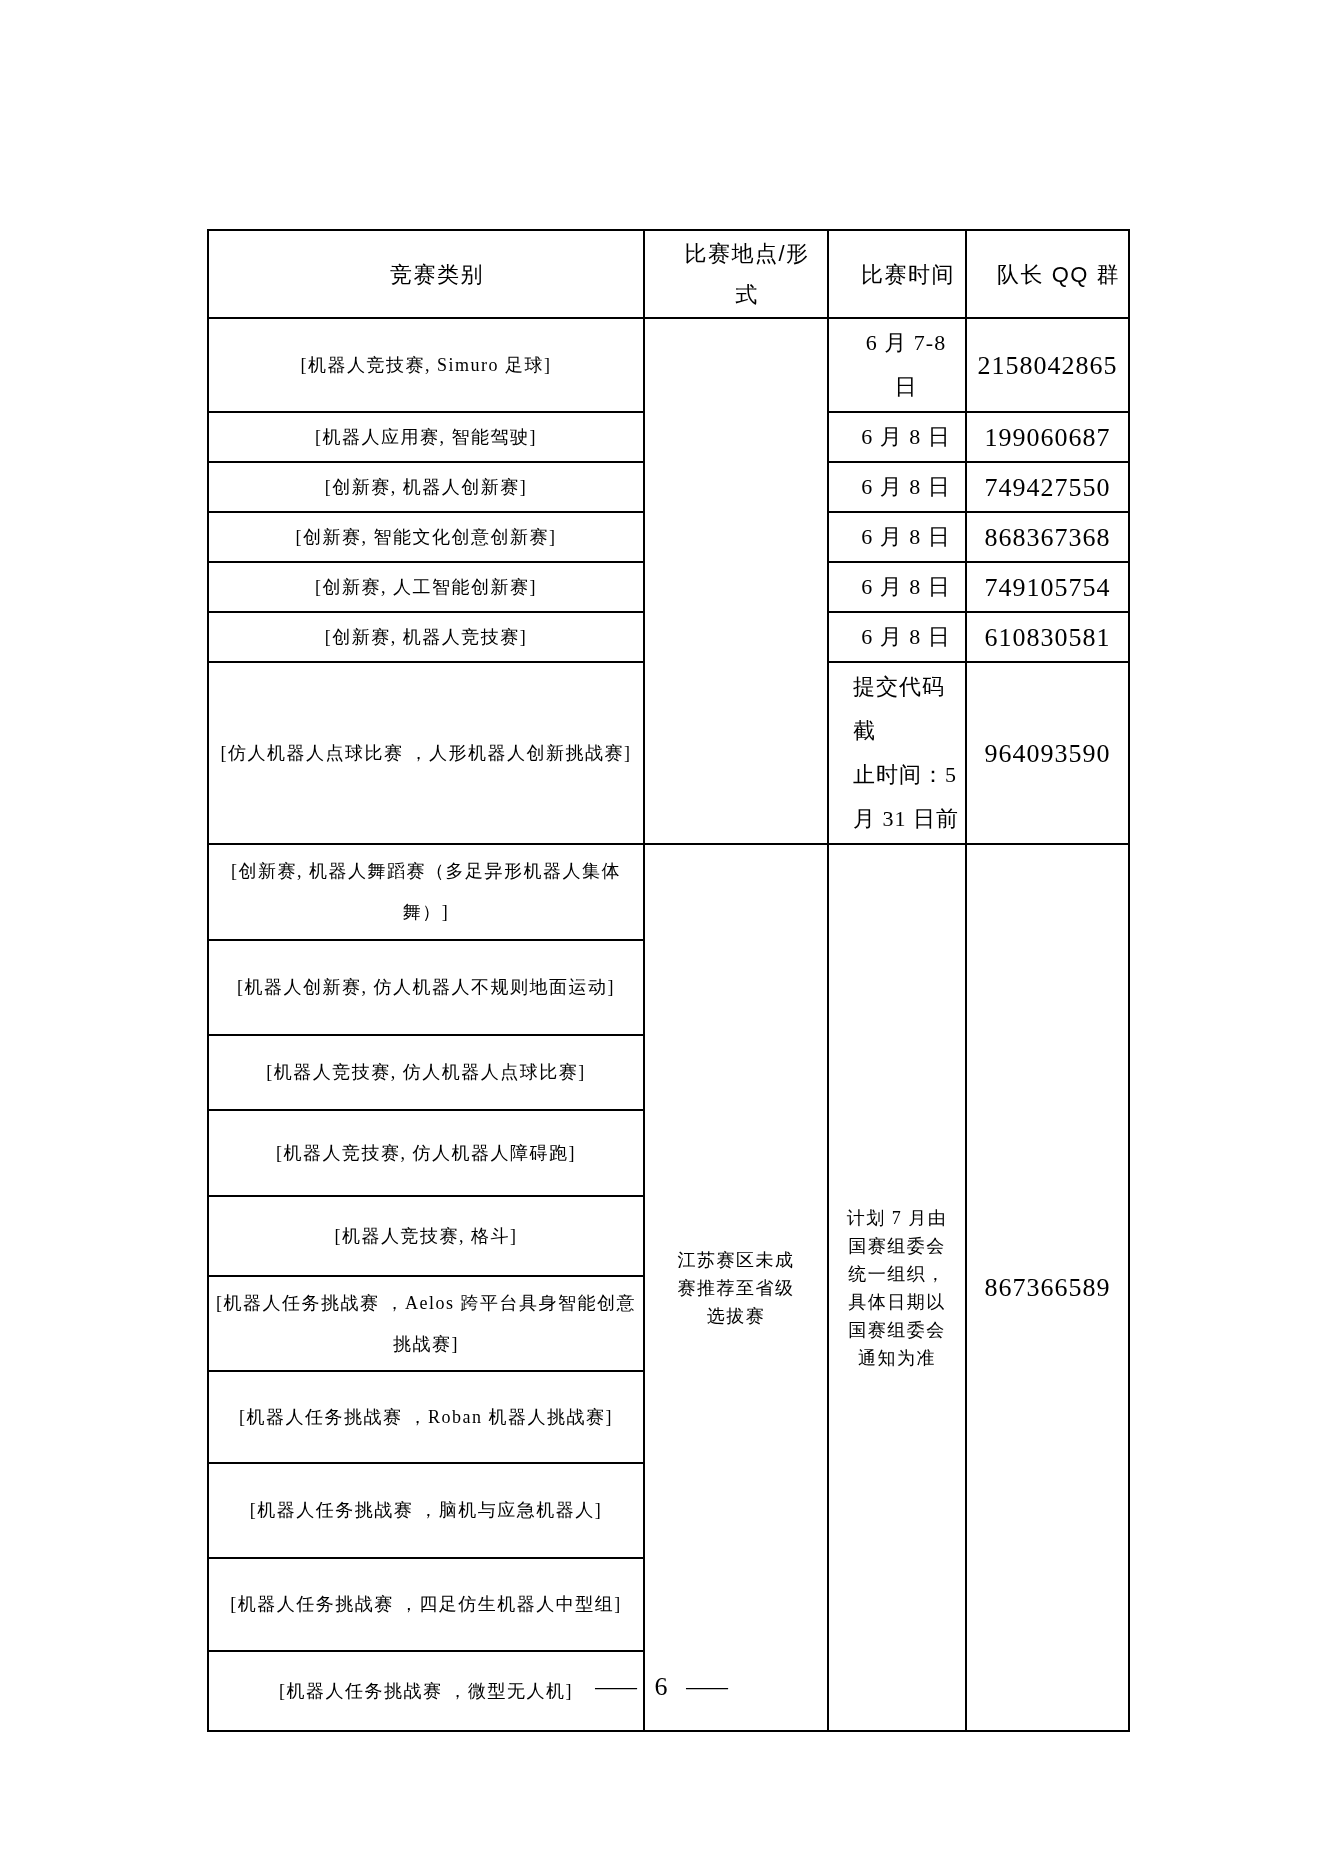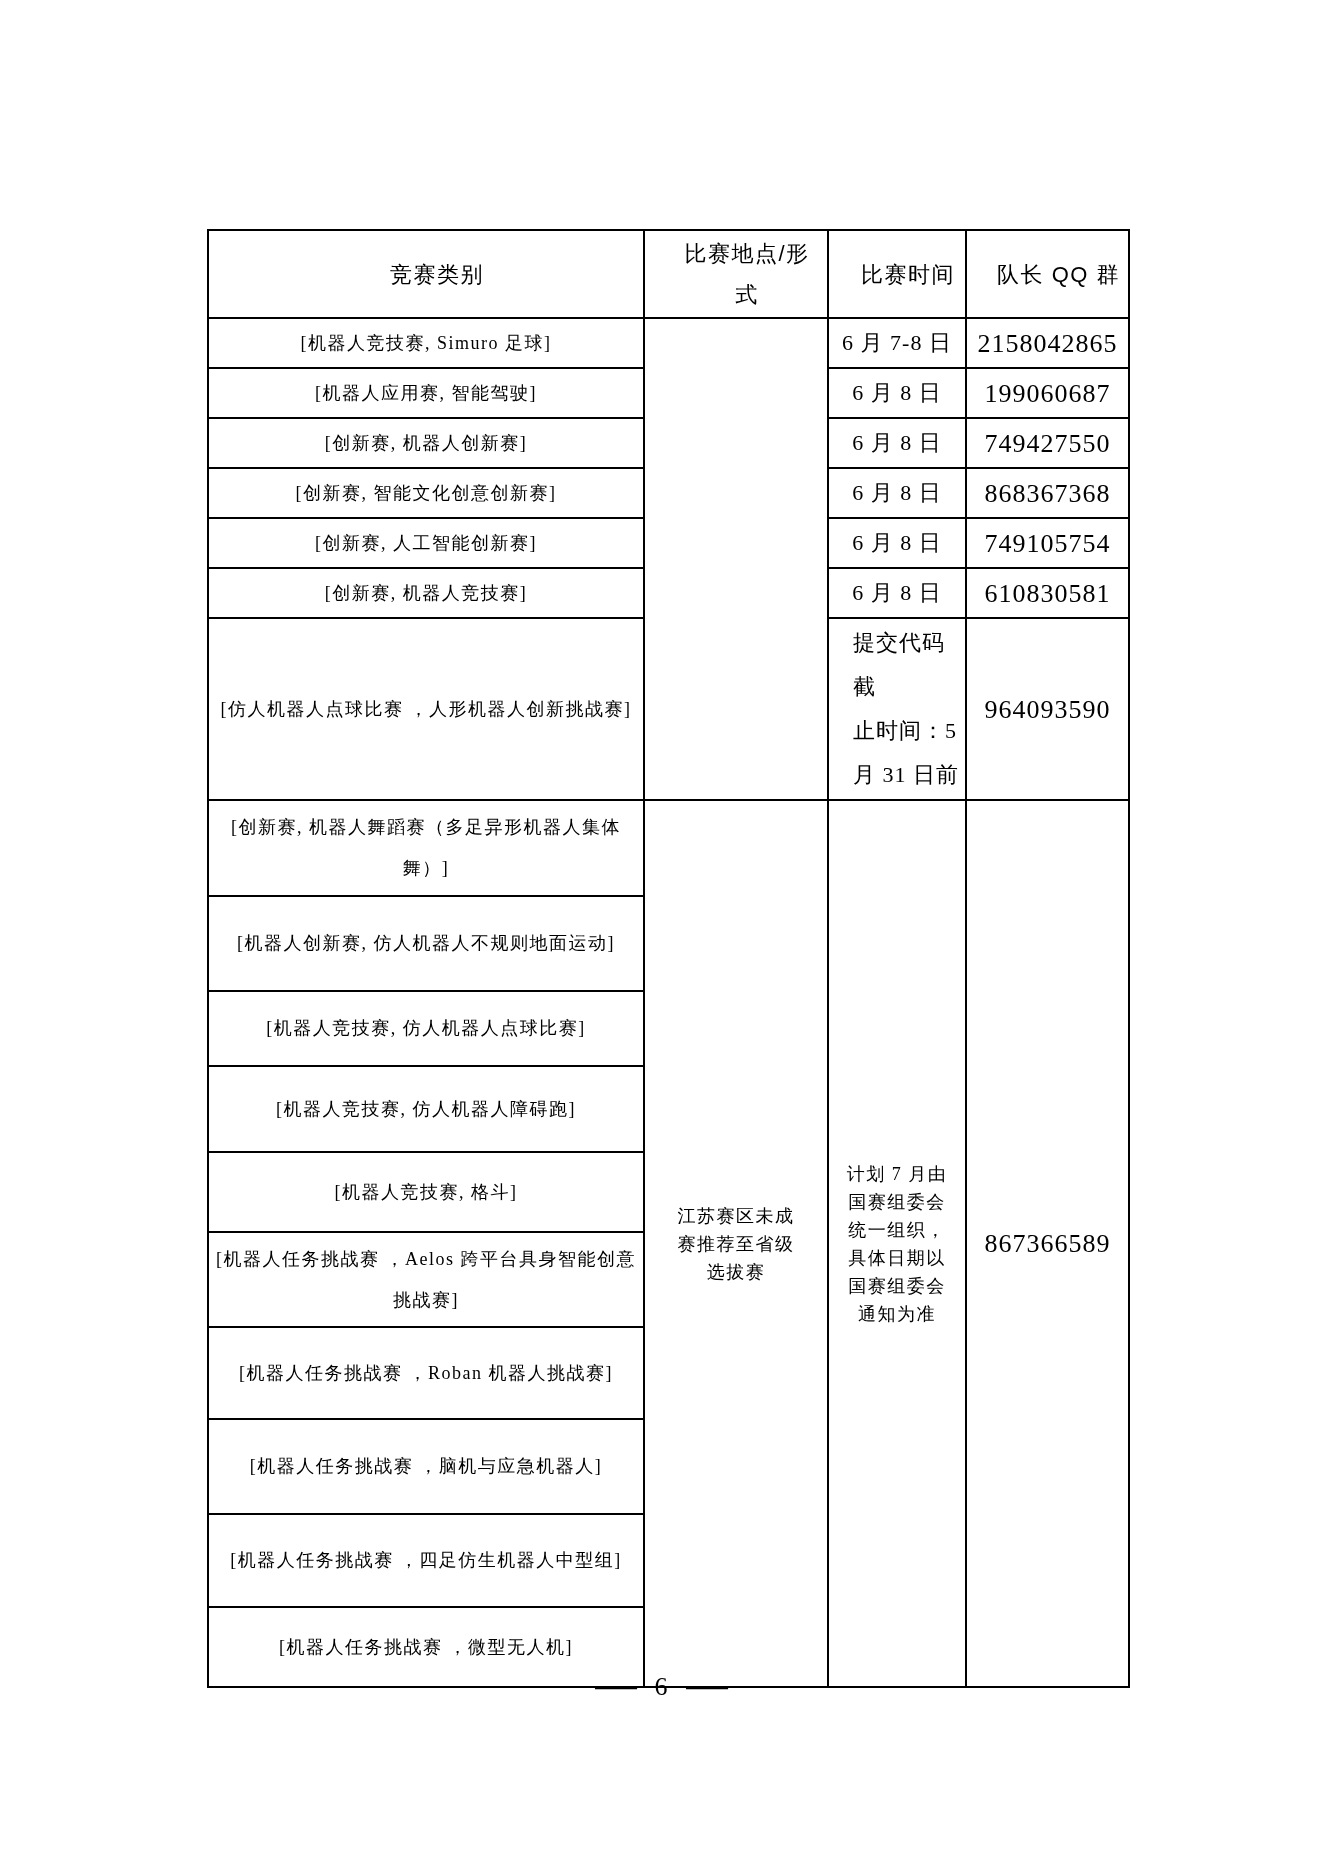--- a/index.html
+++ b/index.html
@@ -41,21 +41,21 @@
     font-size:22px;
     letter-spacing:1.5px;
     padding-left:28px;
   }
   td.qq-cell{
     font-size:26px;
     letter-spacing:1px;
     font-family:"Liberation Serif","DejaVu Serif",serif;
     border-radius:7px;
   }
-  td.time-cell{font-size:22px;letter-spacing:1px;line-height:44px;}
+  td.time-cell{font-size:22px;letter-spacing:1px;line-height:44px;padding-left:24px;}
   td.pre{white-space:pre-line;line-height:28px;}
   td.deadline-cell{
     white-space:pre-line;
     text-align:left;
     padding-left:24px;
     font-size:22px;
     letter-spacing:1px;
     line-height:44px;
   }
   td.cat-cell{line-height:41px;}

